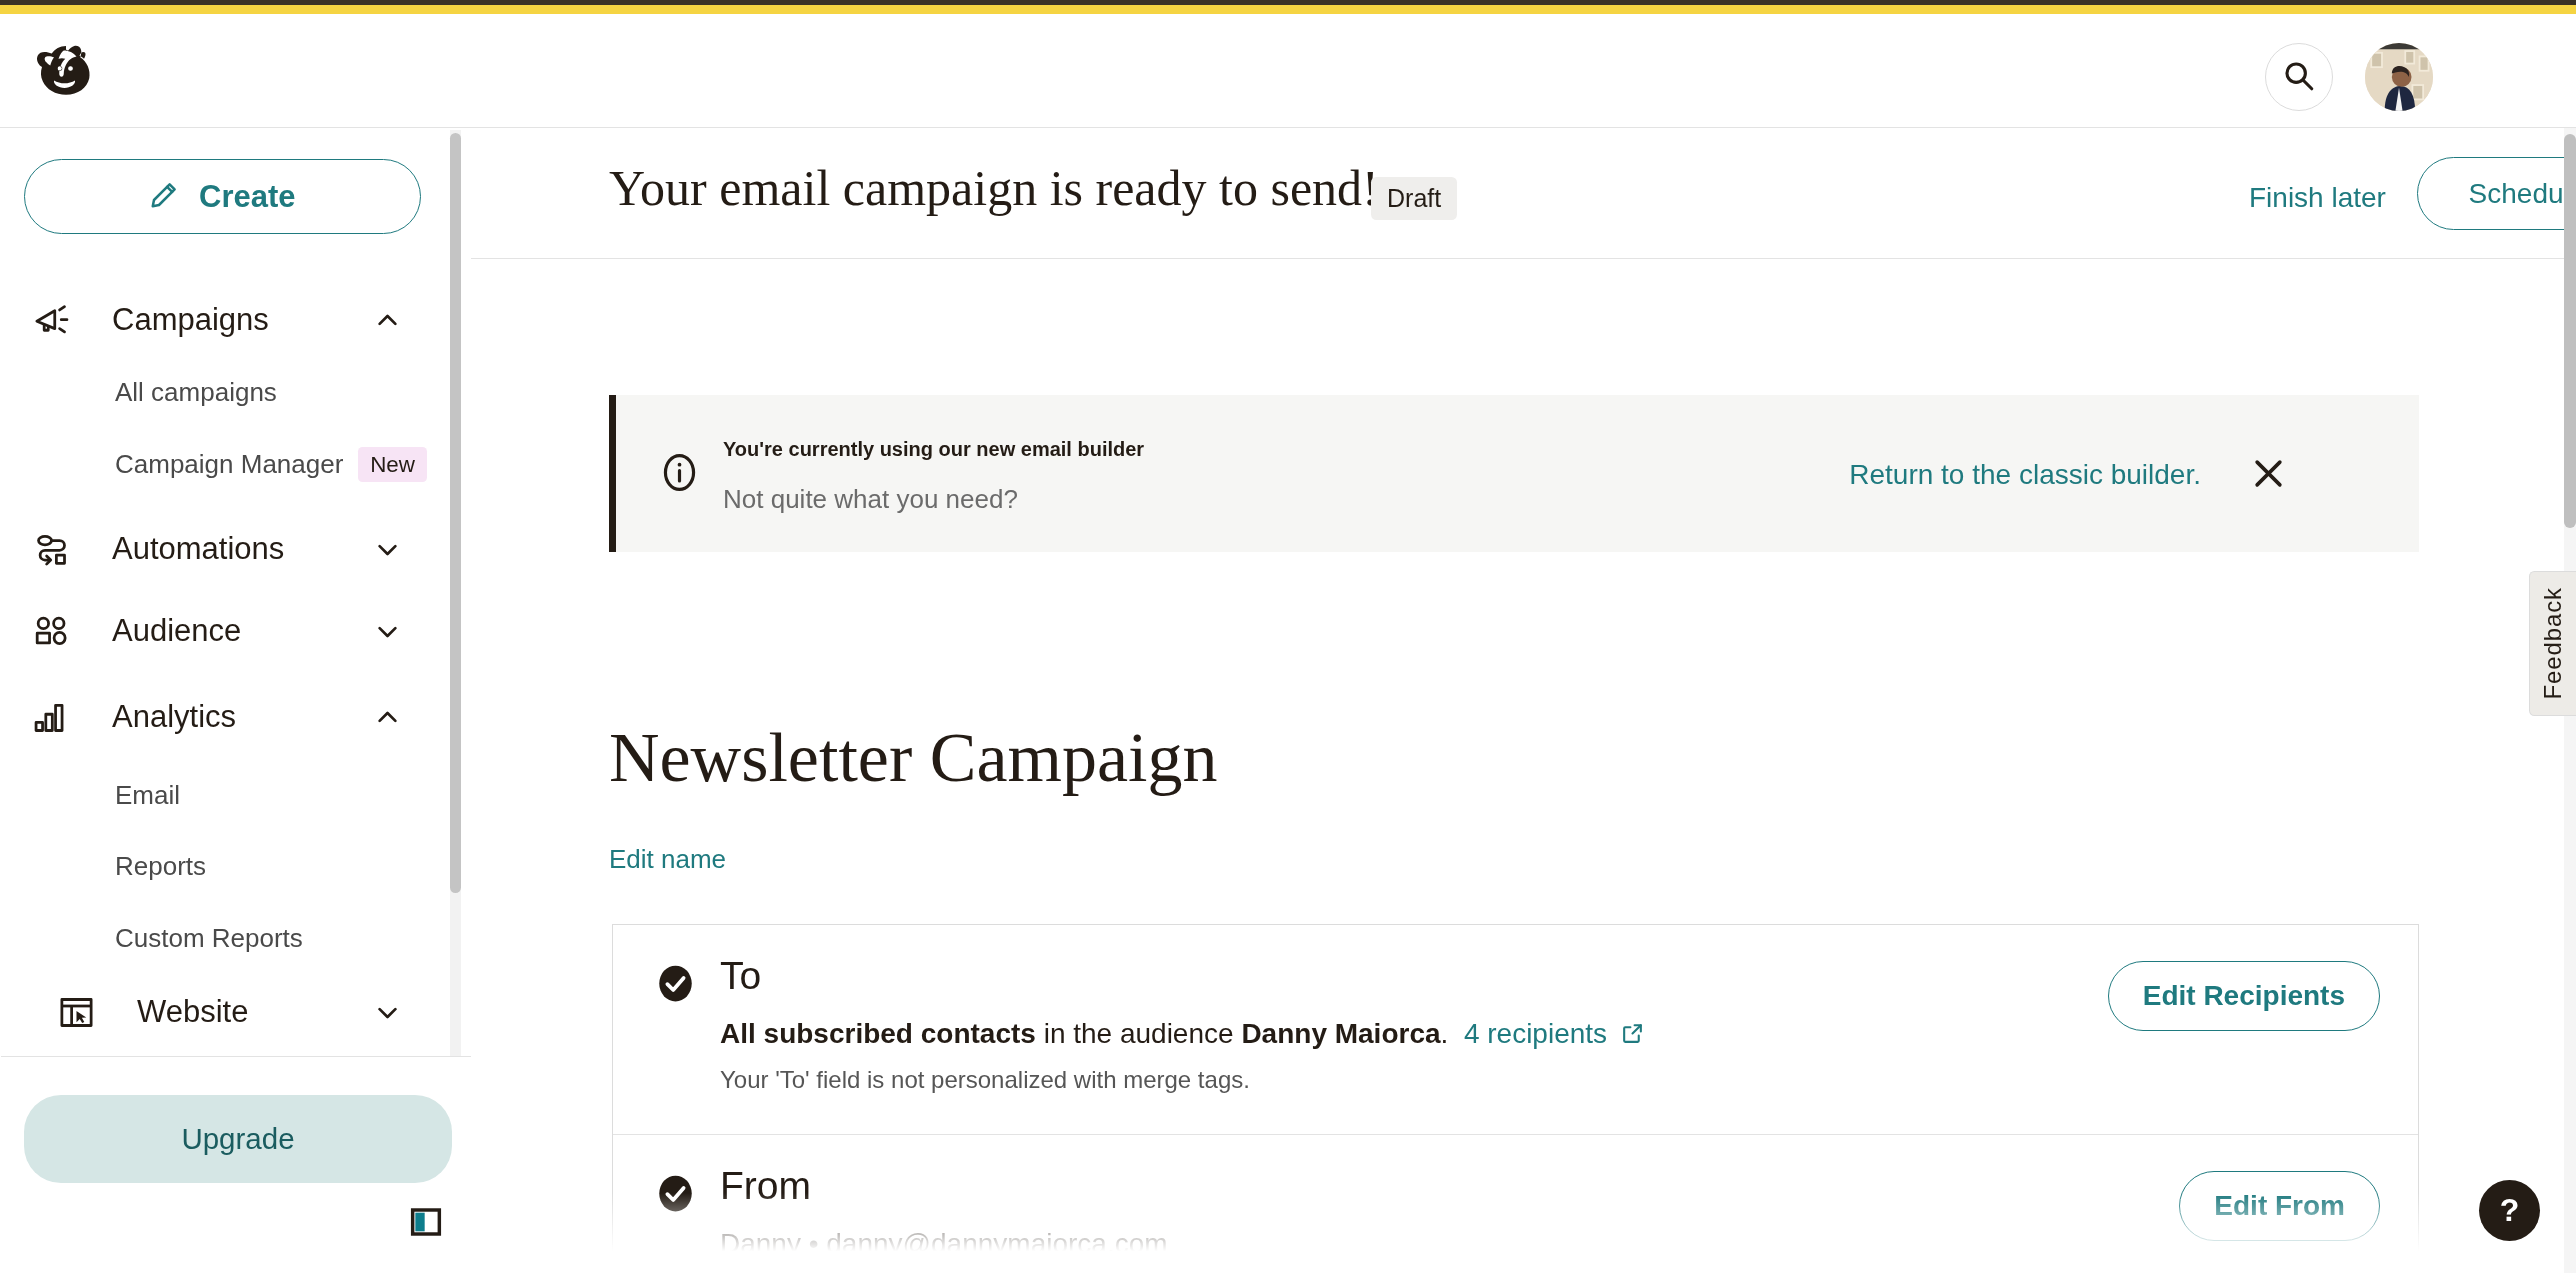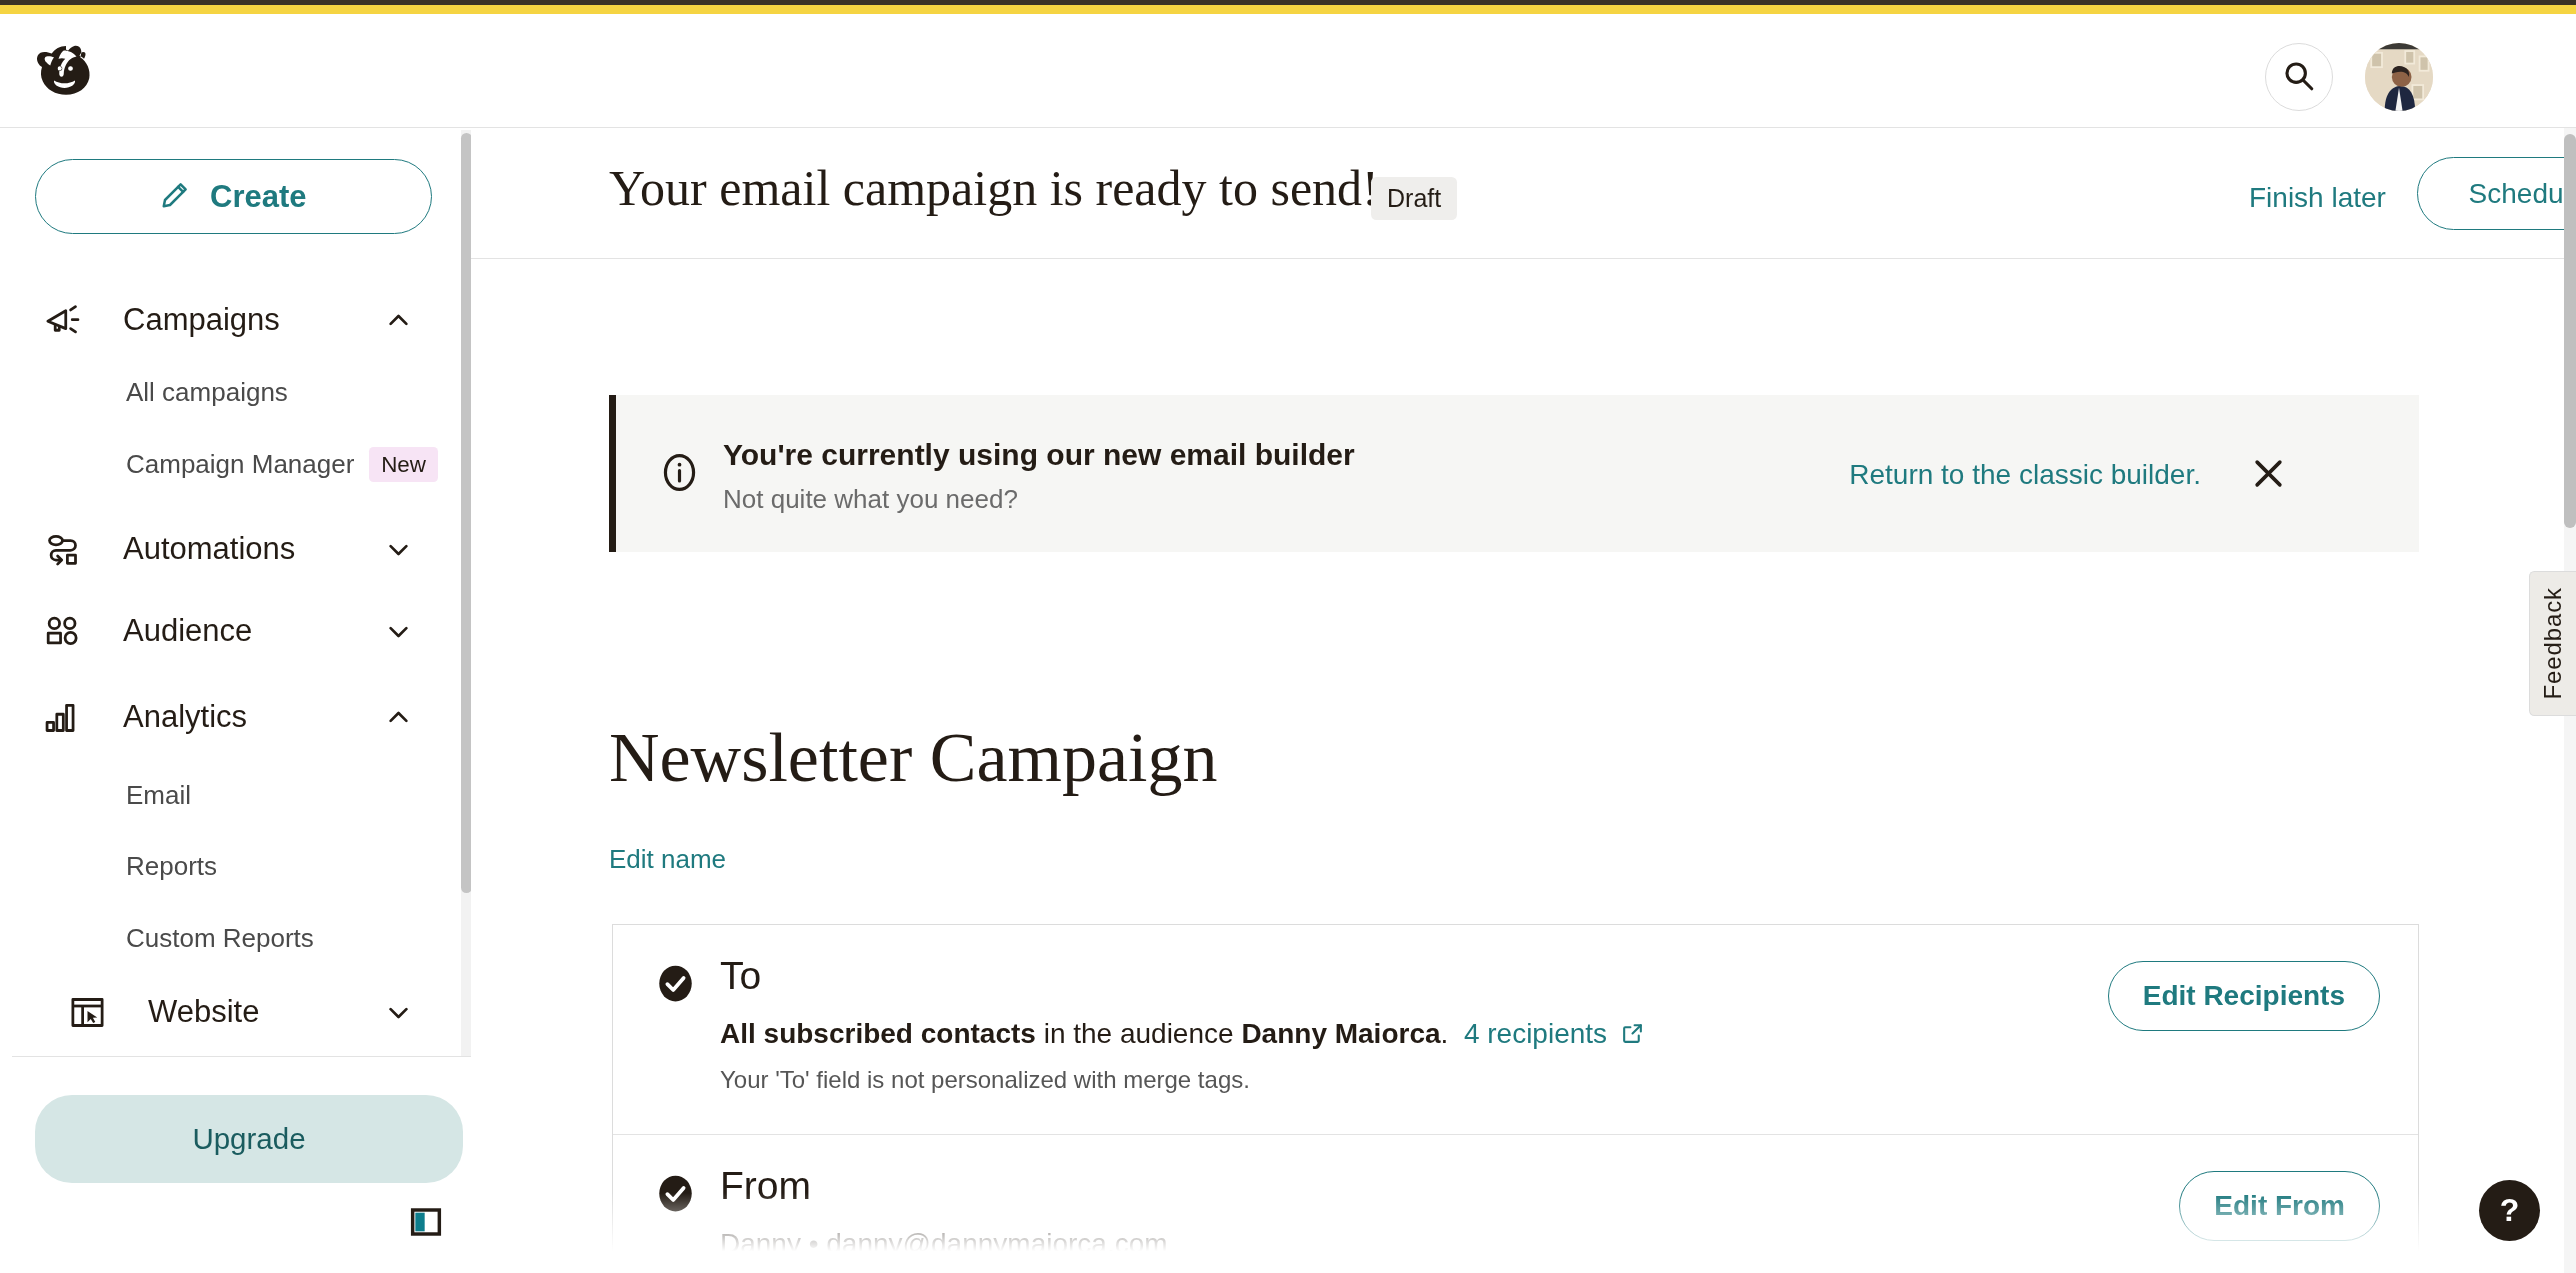--- a/index.html
+++ b/index.html
@@ -49,21 +49,21 @@
     width: 68px; height: 68px;
     border-radius: 50%;
     overflow: hidden;
     cursor: pointer;
     background: #e8dcc8;
   }
   .avatar-art { display: block; width: 100%; height: 100%; }
 
   
   #sidebar {
-    position: absolute; top: 128px; left: 12px;
+    position: absolute; top: 128px; left: 1px;
     width: 471px; height: 1146px;
     background: #ffffff;
     border-right: 0.9px solid #e3e3e3;
   }
   #sidebar-scroll {
     position: absolute; top: 0; left: 0;
     width: 471px; height: 928px;
     overflow: hidden;
   }
   #create-button {
@@ -207,21 +207,21 @@
     position: absolute; left: 138px; top: 267px;
     width: 1810px; height: 157px;
     background: #f6f6f4;
     border-left: 7.2px solid #241c15;
   }
   #banner-info-icon {
     position: absolute; left: 41px; top: 55px;
   }
   #banner-title {
     position: absolute; left: 107px; top: 43px;
-    font-size: 30px; font-weight: 700; color: #241c15;
+    font-size: 20px; font-weight: 700; color: #241c15;
   }
   #banner-subtitle {
     position: absolute; left: 107px; top: 89px;
     font-size: 26px; color: #6b6b6b;
   }
   #banner-action-link {
     position: absolute; right: 218px; top: 64px;
     font-size: 28px; color: #1f7a7f; cursor: pointer;
     white-space: nowrap;
   }

